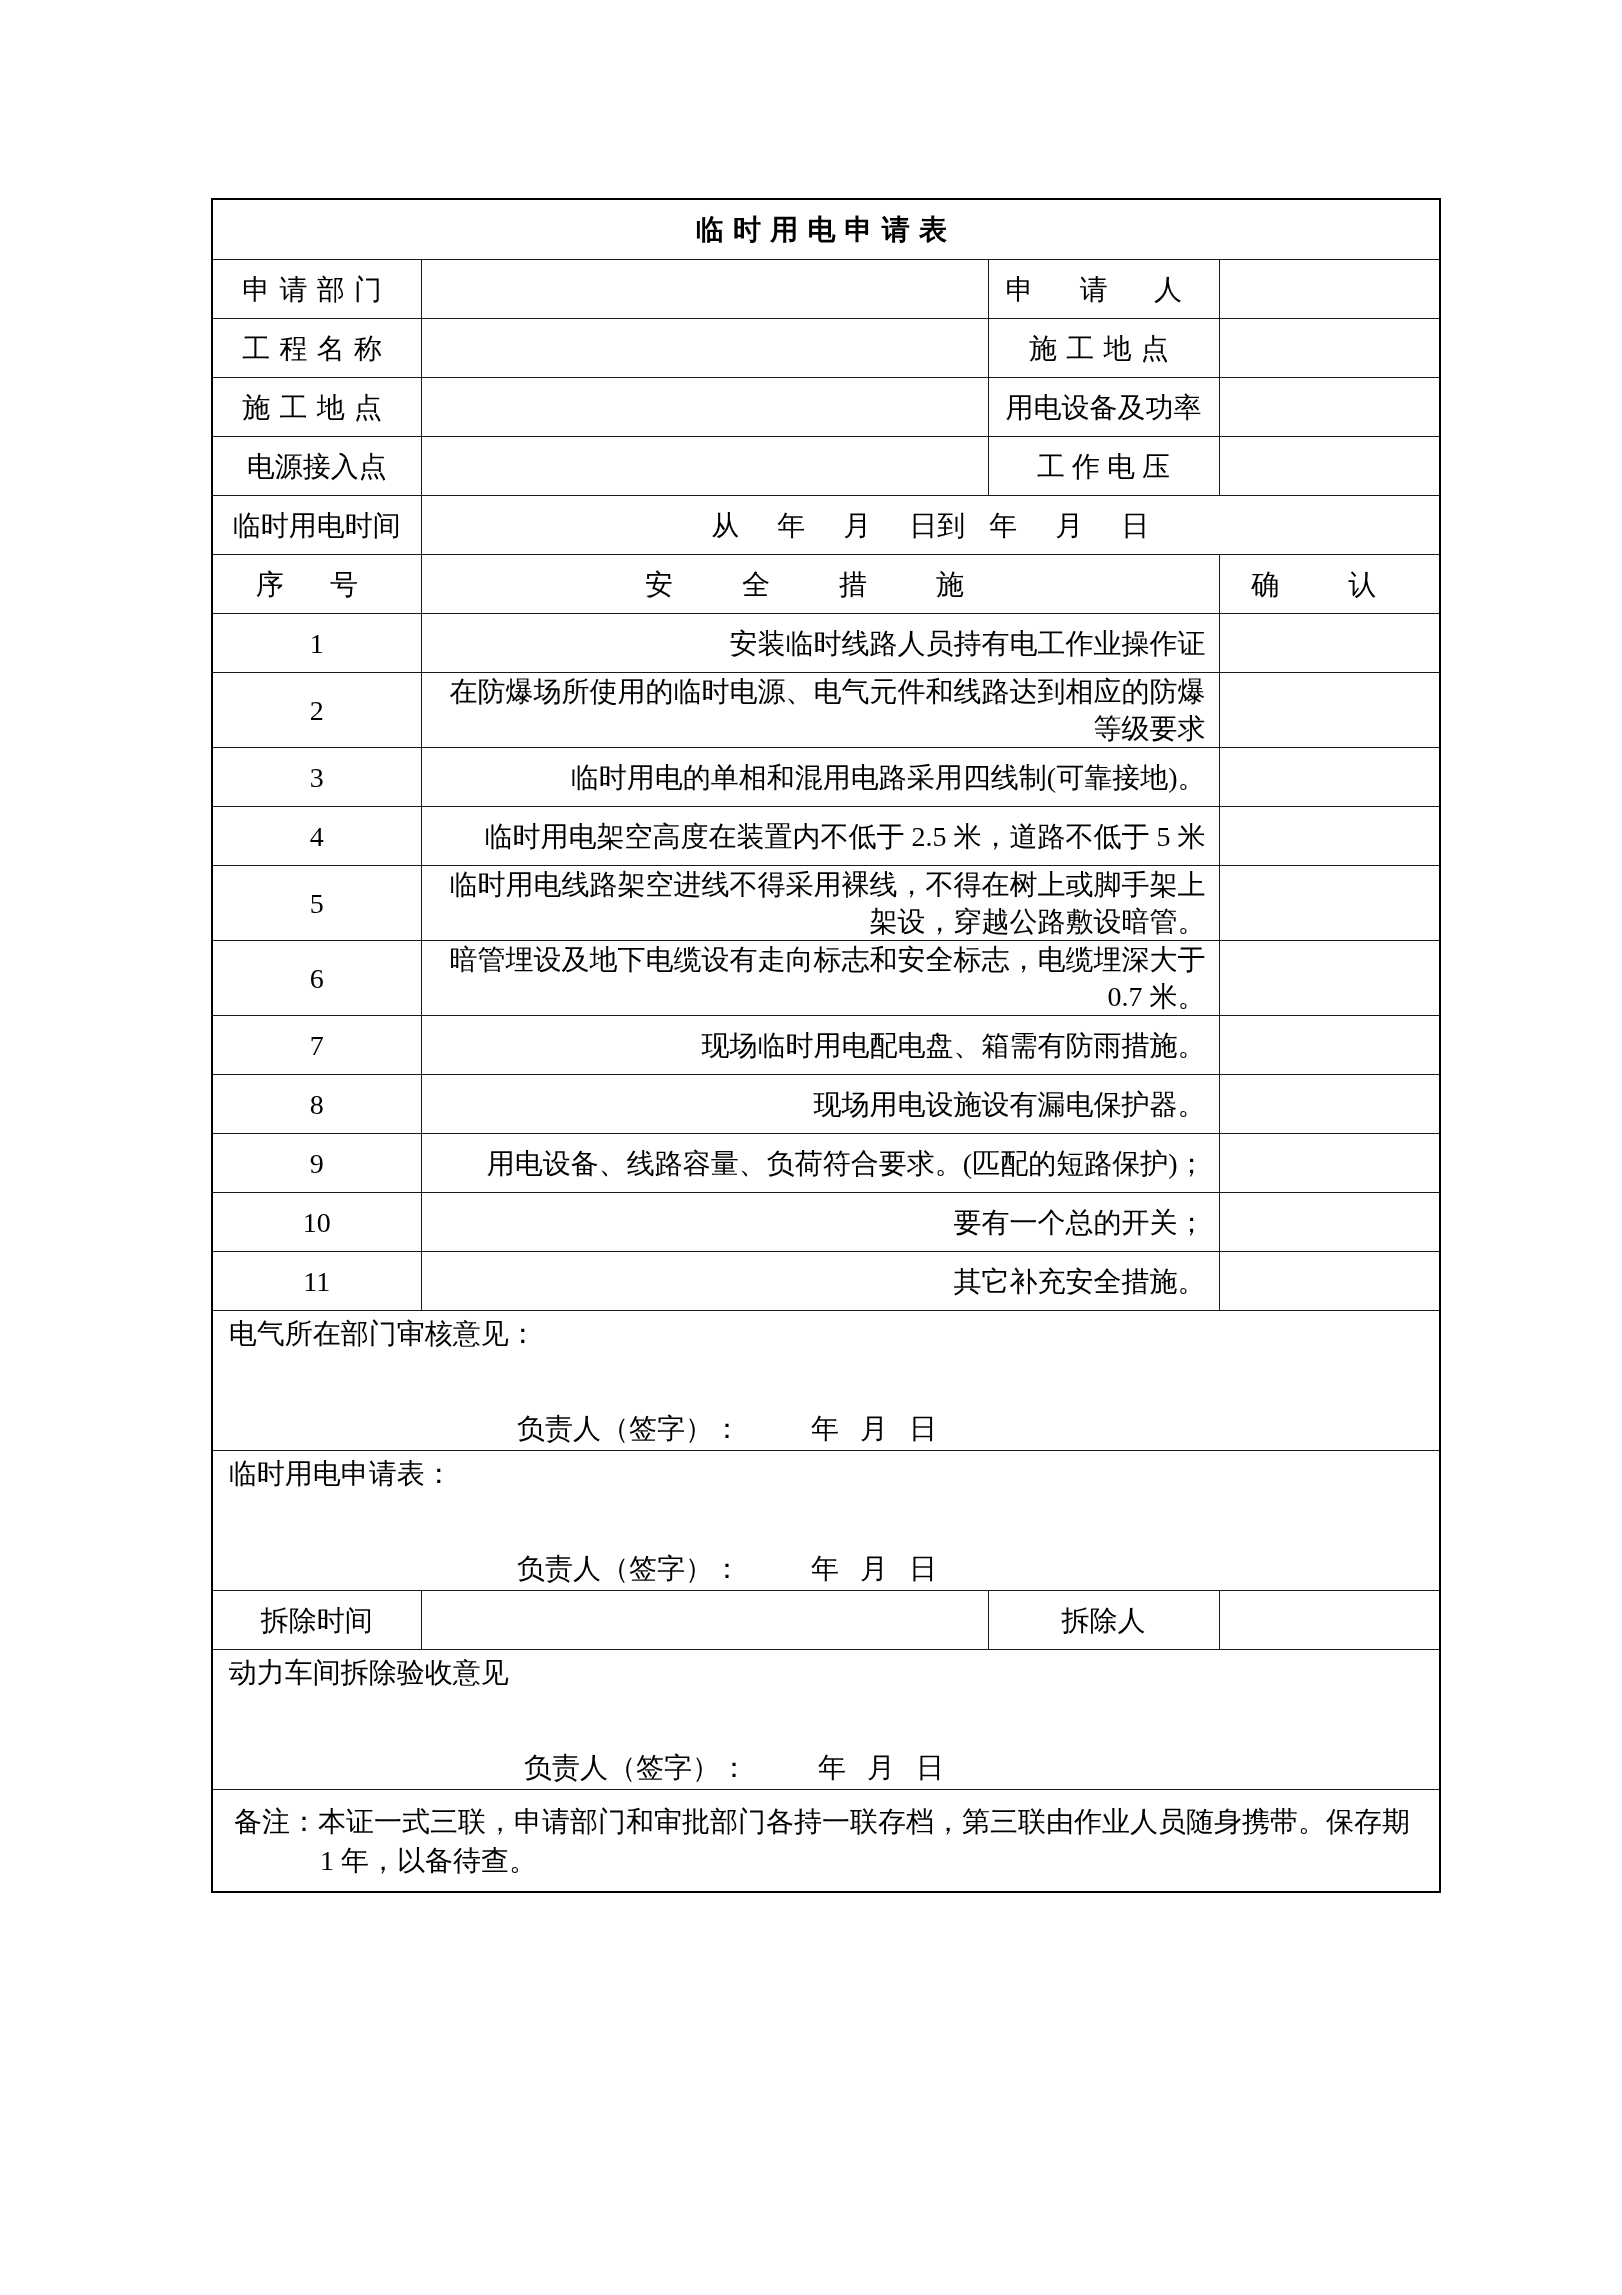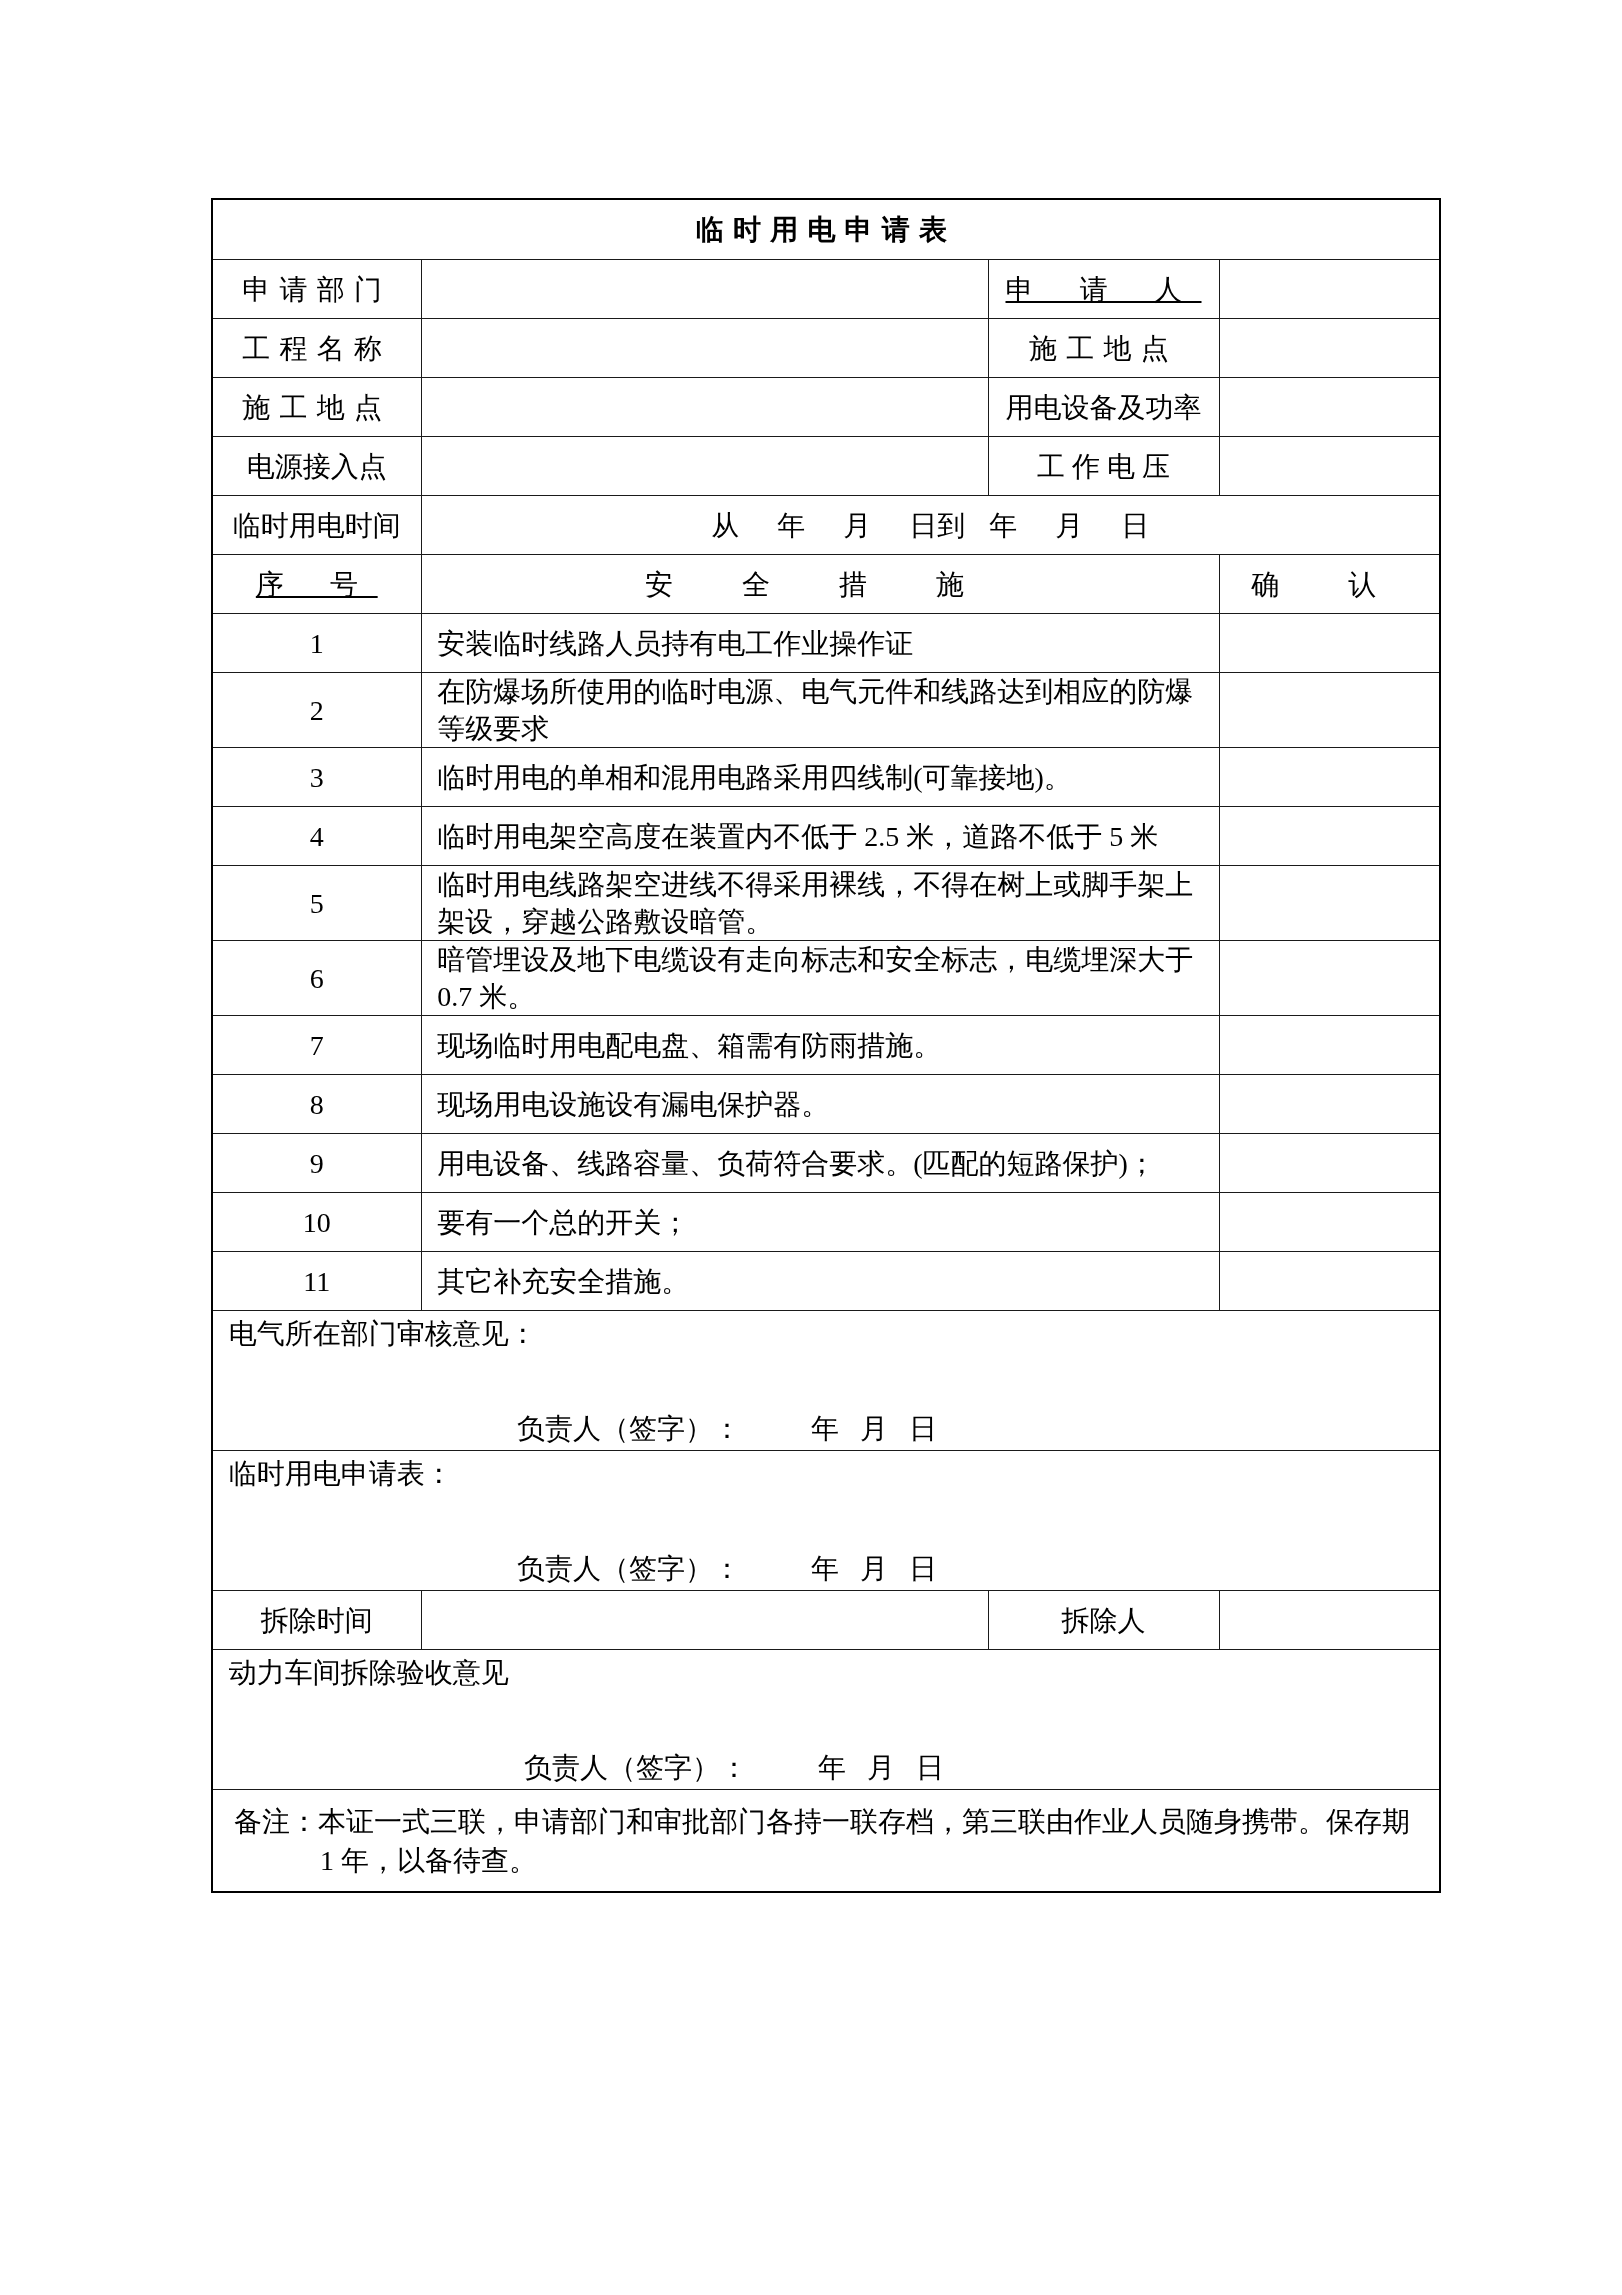--- a/index.html
+++ b/index.html
@@ -7,26 +7,26 @@
          font-family: "Liberation Serif", "DejaVu Serif", serif; color: #000; }
   .page { position: absolute; left: 0; top: 0; width: 1445px; height: 2295px; background: #fff; }
   table.form { position: absolute; left: 211px; top: 198px; width: 1228px;
                border-collapse: collapse; table-layout: fixed; border: 2px solid #000; }
   table.form td { border: 1.3px solid #1a1a1a; padding: 0; font-size: 28px; line-height: 37px;
                   vertical-align: middle; overflow: hidden; }
   col.c1 { width: 209px; } col.c2 { width: 567px; } col.c3 { width: 231px; } col.c4 { width: 221px; }
   .title { text-align: center; font-weight: bold; font-size: 37px; letter-spacing: 9.2px; height: 59px; }
   .lbl { text-align: center; }
   .sp1 { letter-spacing: 9.2px; }
-  .sp2 { letter-spacing: 19.6px; text-decoration: underline; }
+  .sp2 { letter-spacing: 19.6px; }
   .sp3 { letter-spacing: 31px; }
   .r94 { height: 59px; }
   .r116 { height: 73px; }
   .num { text-align: center; }
-  .meas { padding-left: 15.7px !important; padding-right: 13px !important; text-align: left; }
+  .meas { padding-left: 15.7px !important; padding-right: 13px !important; text-align: right; }
   .time { text-align: center; word-spacing: 0; }
   .time span { display: inline-block; }
   .opinion { height: 139px; position: relative; vertical-align: top !important; }
   .opinion .head { position: absolute; left: 15.7px; top: 3.9px; }
   .opinion .sig { position: absolute; left: 304px; bottom: 2.6px; white-space: pre; text-align: center; }
   .remark { height: 101px; padding: 0 21px !important; }
   .remark .txt { padding-left: 86px; text-indent: -86px; line-height: 39px; }
 </style>
 </head>
 <body>

